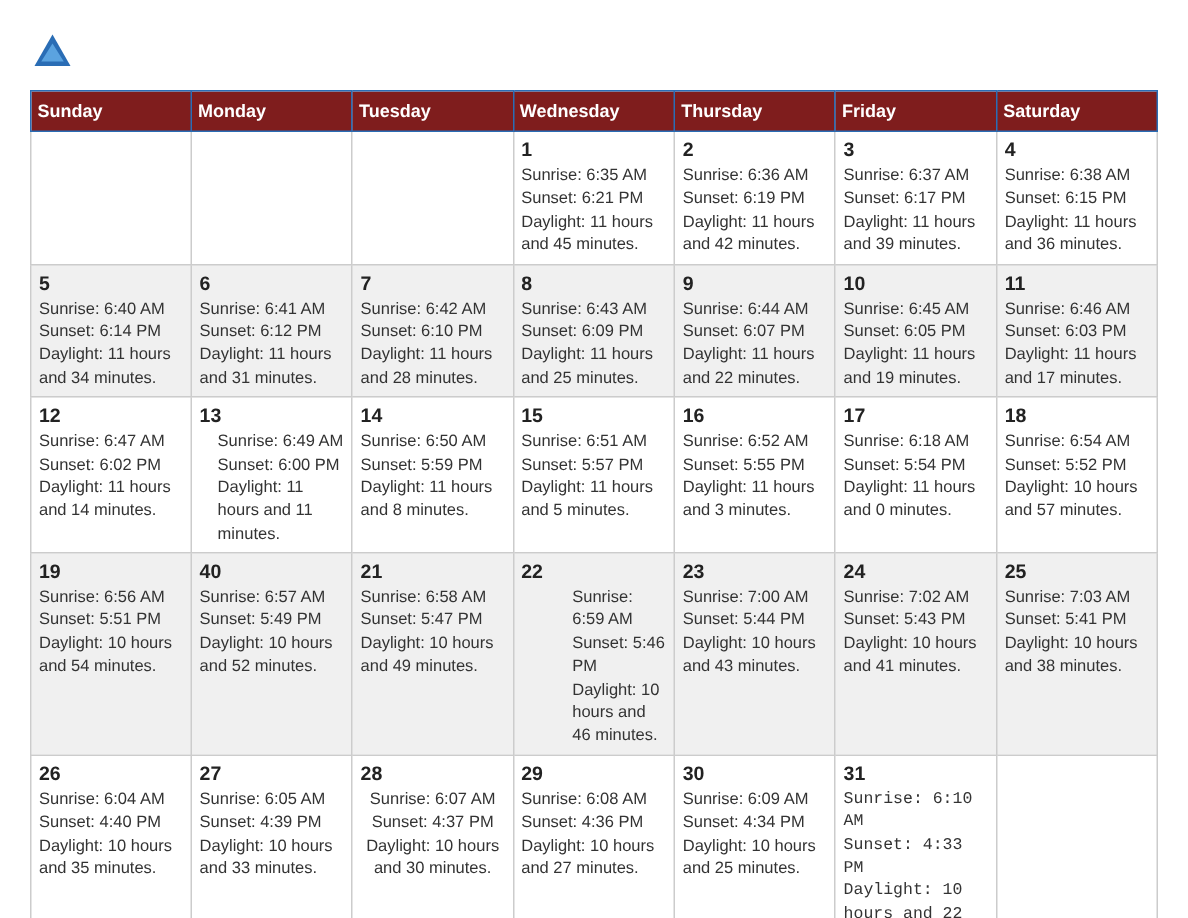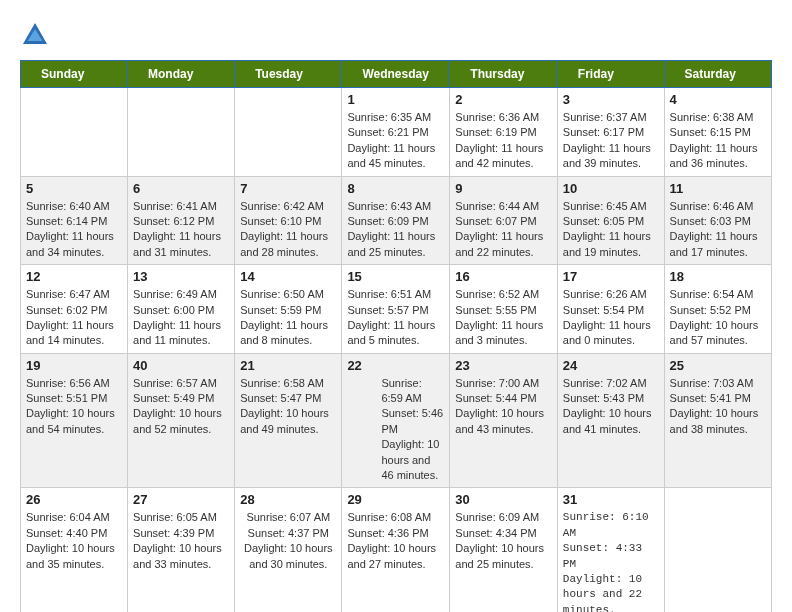--- a/index.html
+++ b/index.html
@@ -51,23 +51,23 @@
     .location-title {
       font-size: 16px;
       color: #555;
     }
     .calendar {
       width: 100%;
       border-collapse: collapse;
       font-size: 11px;
     }
     .calendar th {
-      background: #4d7c0f;
+      background: #7f1d1d;
       color: #fff;
-      padding: 6px 20px;
+      padding: 6px 4px;
       text-align: left;
       font-size: 12px;
       border: 1px solid #2a6db5;
     }
     .calendar td {
       border: 1px solid #ccc;
       vertical-align: top;
       padding: 4px 5px;
       width: 108px;
       min-height: 80px;
@@ -205,21 +205,21 @@
       </tr>
       <tr>
         <td>
           <div class="day-number">12</div>
           <div class="day-info" style="white-space: pre-line;">Sunrise: 6:47 AM
 Sunset: 6:02 PM
 Daylight: 11 hours and 14 minutes.</div>
         </td>
         <td>
           <div class="day-number">13</div>
-          <div class="day-info" style="white-space: pre-line;">Sunrise: 6:49 AM
+          <div class="day-info" style="white-space: pre-line; margin-left: 12px;">Sunrise: 6:49 AM
 Sunset: 6:00 PM
 Daylight: 11 hours and 11 minutes.</div>
         </td>
         <td>
           <div class="day-number">14</div>
           <div class="day-info" style="white-space: pre-line;">Sunrise: 6:50 AM
 Sunset: 5:59 PM
 Daylight: 11 hours and 8 minutes.</div>
         </td>
         <td>
@@ -229,21 +229,21 @@
 Daylight: 11 hours and 5 minutes.</div>
         </td>
         <td>
           <div class="day-number">16</div>
           <div class="day-info" style="white-space: pre-line;">Sunrise: 6:52 AM
 Sunset: 5:55 PM
 Daylight: 11 hours and 3 minutes.</div>
         </td>
         <td>
           <div class="day-number">17</div>
-          <div class="day-info" style="white-space: pre-line;">Sunrise: 6:26 AM
+          <div class="day-info" style="white-space: pre-line;">Sunrise: 6:18 AM
 Sunset: 5:54 PM
 Daylight: 11 hours and 0 minutes.</div>
         </td>
         <td>
           <div class="day-number">18</div>
           <div class="day-info" style="white-space: pre-line;">Sunrise: 6:54 AM
 Sunset: 5:52 PM
 Daylight: 10 hours and 57 minutes.</div>
         </td>
       </tr>

